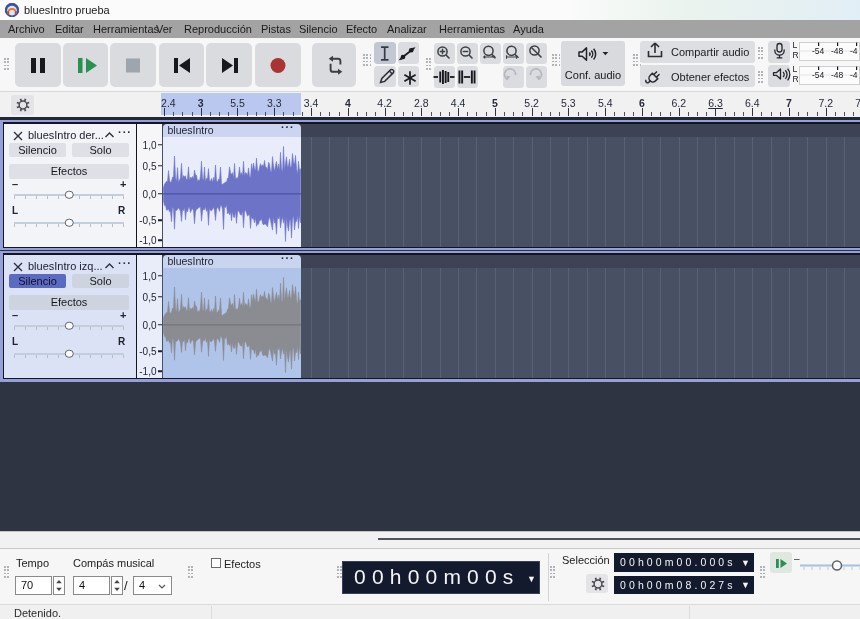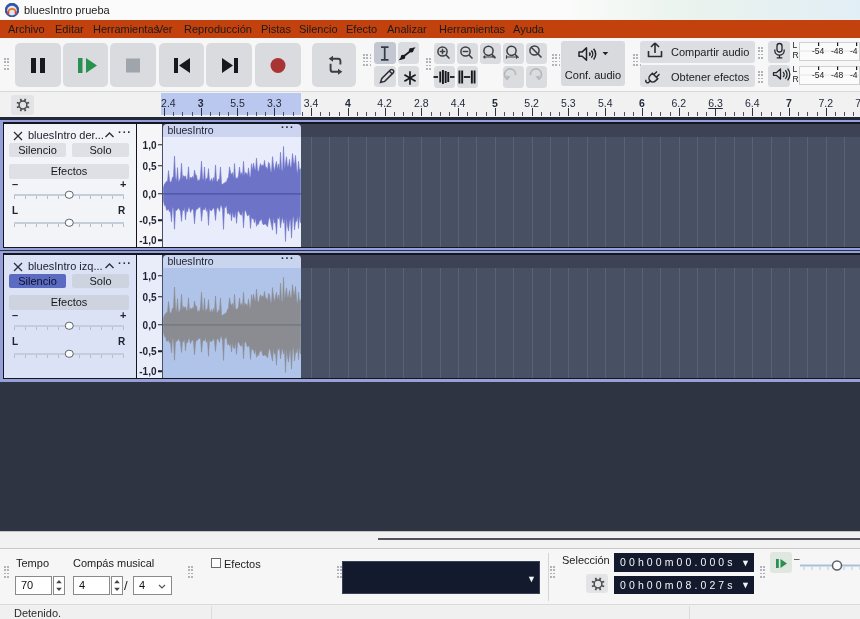--- a/index.html
+++ b/index.html
@@ -1,21 +1,21 @@
 <!DOCTYPE html>
 <html><head><meta charset="utf-8"><style>
 *{margin:0;padding:0;box-sizing:border-box}
 html,body{width:860px;height:619px;overflow:hidden}
 body{font-family:"Liberation Sans",sans-serif;position:relative;background:#fff;-webkit-font-smoothing:antialiased}
 .abs{position:absolute}
 
 #title{left:0;top:0;width:860px;height:20px;background:linear-gradient(90deg,#fbfbfb 0%,#fafbfa 66%,#eaf3ed 80%,#e2eef6 100%)}
 #title .t{left:24px;top:4px;font-size:11px;color:#1b1b1b}
 
-#menu{left:0;top:20px;width:860px;height:18px;background:#c2410c}
+#menu{left:0;top:20px;width:860px;height:18px;background:#a3a3a3}
 .mi{position:absolute;top:3px;font-size:11px;color:#1b1b1b}
 
 #tb{left:0;top:38px;width:860px;height:54px;background:#f7f7f8;border-bottom:1px solid #d8d8d8}
 .btn{position:absolute;background:#d9dbdf;border-radius:5px}
 .cell{position:absolute;background:#dadce0;border-radius:3.5px}
 .grip{position:absolute;width:7px;color:#9a9da3}
 .grip i{display:block;width:1.6px;height:1.6px;background:#a2a5ab;border-radius:50%;position:absolute}
 
 #ruler{left:0;top:92px;width:860px;height:26px;background:#f1f1f1}
 #rulsel{left:161px;top:1px;width:140px;height:22px;background:#bac7ee}
@@ -29,21 +29,21 @@
 .trin{position:relative;width:100%;height:100%;background:#14161f}
 .panel{position:absolute;left:1.5px;top:1.5px;width:132px;height:123px;background:#f3f4f8}
 .vrul{position:absolute;left:134.5px;top:1.5px;width:24.5px;height:123px;background:#f6f6f9}
 .tcanvas{position:absolute;left:159px;top:1.5px;right:0;height:123px;background:#485064}
 .hstrip{position:absolute;left:0;top:0;right:0;height:13.5px;background:#3d4354}
 .grid{position:absolute;top:13.5px;bottom:0;width:1px;background:#5a6078}
 .clip{position:absolute;left:1px;top:0;width:138px;height:123px}
 .chead{position:absolute;left:0;top:0;width:138px;height:13px;background:#ccd4f0;border-radius:4px 4px 0 0;font-size:10.5px;color:#1c2030}
 .cbody{position:absolute;left:0;top:13px;width:138px;height:110px;background:#e9ecfa}
 .tbtn{position:absolute;height:14.5px;background:#dee0e5;border-radius:2px;font-size:11px;color:#15171c;text-align:center;line-height:14px}
-.vlab{position:absolute;right:5px;font-size:10px;font-weight:bold;color:#1d2130;transform:translateY(-50%)}
+.vlab{position:absolute;right:5px;font-size:10px;font-weight:normal;color:#1d2130;transform:translateY(-50%)}
 .vtick{position:absolute;right:0;width:4px;height:1.5px;background:#1d2130;transform:translateY(-50%)}
 .slidetrack{position:absolute;height:2px;background:#c3cedb}
 .sknob{position:absolute;width:8.5px;height:8.5px;border-radius:50%;background:#fdfdfd;border:1.4px solid #5d636b;transform:translate(-50%,-50%)}
 .stick{position:absolute;top:2px;width:1px;height:3.2px;background:#b3becb}
 
 #btb{left:0;top:548px;width:860px;height:56px;background:#f6f6f7;border-top:1px solid #c9c9c9;font-size:11px;color:#202020}
 .inp{position:absolute;height:19px;background:#fff;border:1px solid #8a8a8a;font-size:11px;color:#111;padding:2px 0 0 5px}
 .spin{position:absolute;width:12px;height:19px;background:#fff;border:1px solid #8a8a8a}
 .tdark{position:absolute;background:#131a2d;color:#f5f5f7}
 .vline{position:absolute;width:1px;background:#d4d4d4}
@@ -749,20 +749,21 @@
     </div>
   <div class="abs" style="left:124px;top:29px;font-size:13px">/</div>
   <div class="inp" style="left:133px;top:27px;width:39px">4<svg width="8" height="5" viewBox="0 0 8 5" style="position:absolute;right:5px;top:7px">
         <path d="M1 1 L4 4 L7 1" stroke="#555" stroke-width="1.2" fill="none"></path>
       </svg></div>
   <div class="abs" style="left:211px;top:9px;width:10px;height:10px;border:1px solid #6b6b6b;background:#fff"></div>
   <div class="abs" style="left:224px;top:9px">Efectos</div>
   <div class="vline" style="left:548px;top:4px;height:48px"></div>
 
   <div class="tdark" style="left:342px;top:12px;width:198px;height:33px;border:1px solid #3a4157">
+     <div style="position:absolute;left:11px;top:3px;font-size:21px;letter-spacing:6.2px;white-space:pre">00h00m00s</div>
      <div style="position:absolute;right:3px;top:12px;font-size:9px">▼</div>
   </div>
   <div class="abs" style="left:562px;top:5px">Selección</div>
   <div class="btn" style="left:586px;top:25px;width:22px;height:19px;background:#e4e4e6;border-radius:3px"></div>
   <svg class="abs" style="left:591px;top:27.5px" width="14" height="14" viewBox="0 0 14 14">
 <line x1="11.07" y1="8.68" x2="13.10" y2="9.53" stroke="#46494f" stroke-width="1.7"></line>
       <line x1="8.68" y1="11.07" x2="9.53" y2="13.10" stroke="#46494f" stroke-width="1.7"></line>
       <line x1="5.32" y1="11.07" x2="4.47" y2="13.10" stroke="#46494f" stroke-width="1.7"></line>
       <line x1="2.93" y1="8.68" x2="0.90" y2="9.53" stroke="#46494f" stroke-width="1.7"></line>
       <line x1="2.93" y1="5.32" x2="0.90" y2="4.47" stroke="#46494f" stroke-width="1.7"></line>

